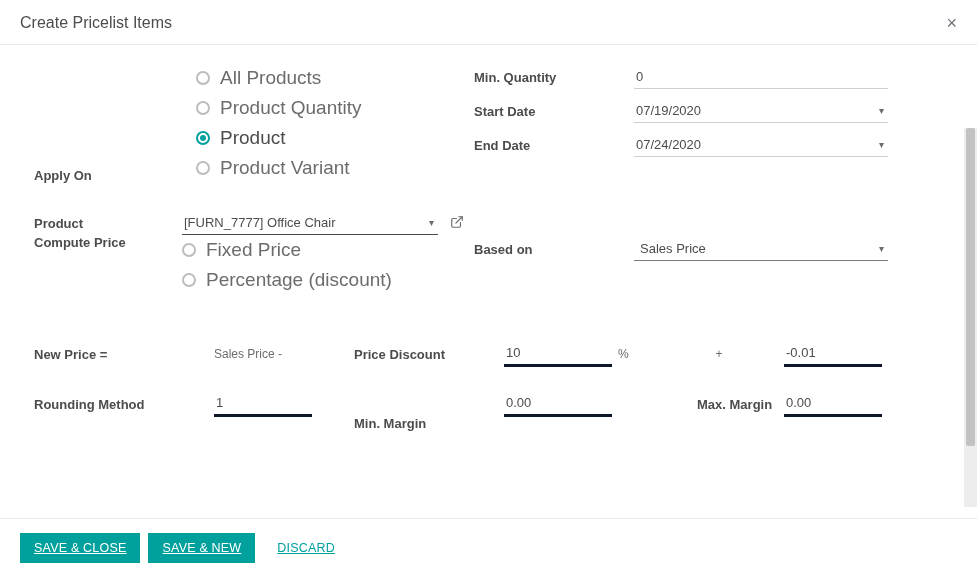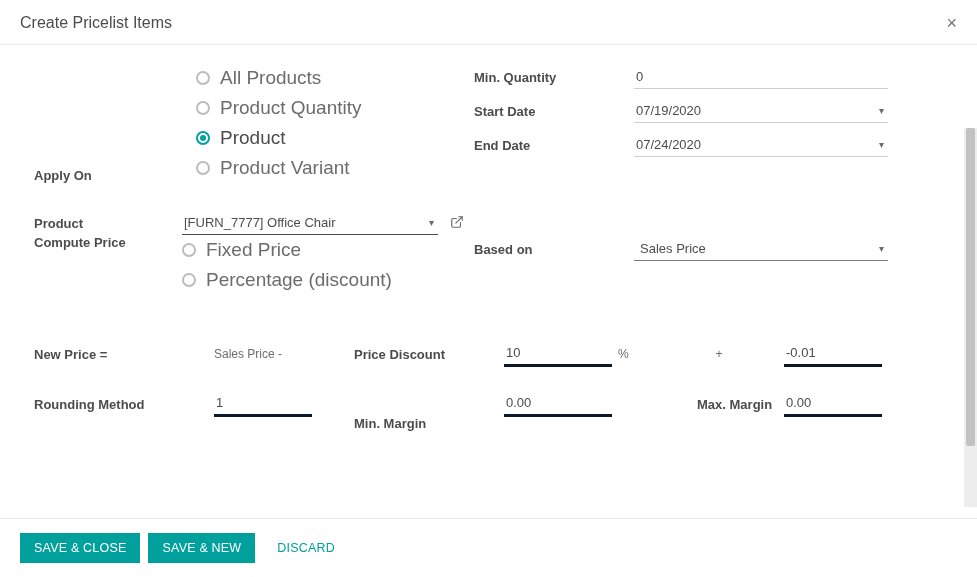--- a/index.html
+++ b/index.html
@@ -186,20 +186,21 @@
   .btn {
     display:inline-flex;
     align-items:center;
     justify-content:center;
     font-size: 12.5px;
     font-weight: 500;
     padding: 8px 14px;
     border: none;
     cursor: pointer;
     letter-spacing: .2px;
+    text-decoration: underline;
   }
   .btn-primary {
     background: #00a09d;
     color: #fff;
   }
   .btn-link {
     background: transparent;
     color: #00a09d;
   }
   .vscroll-fake {

